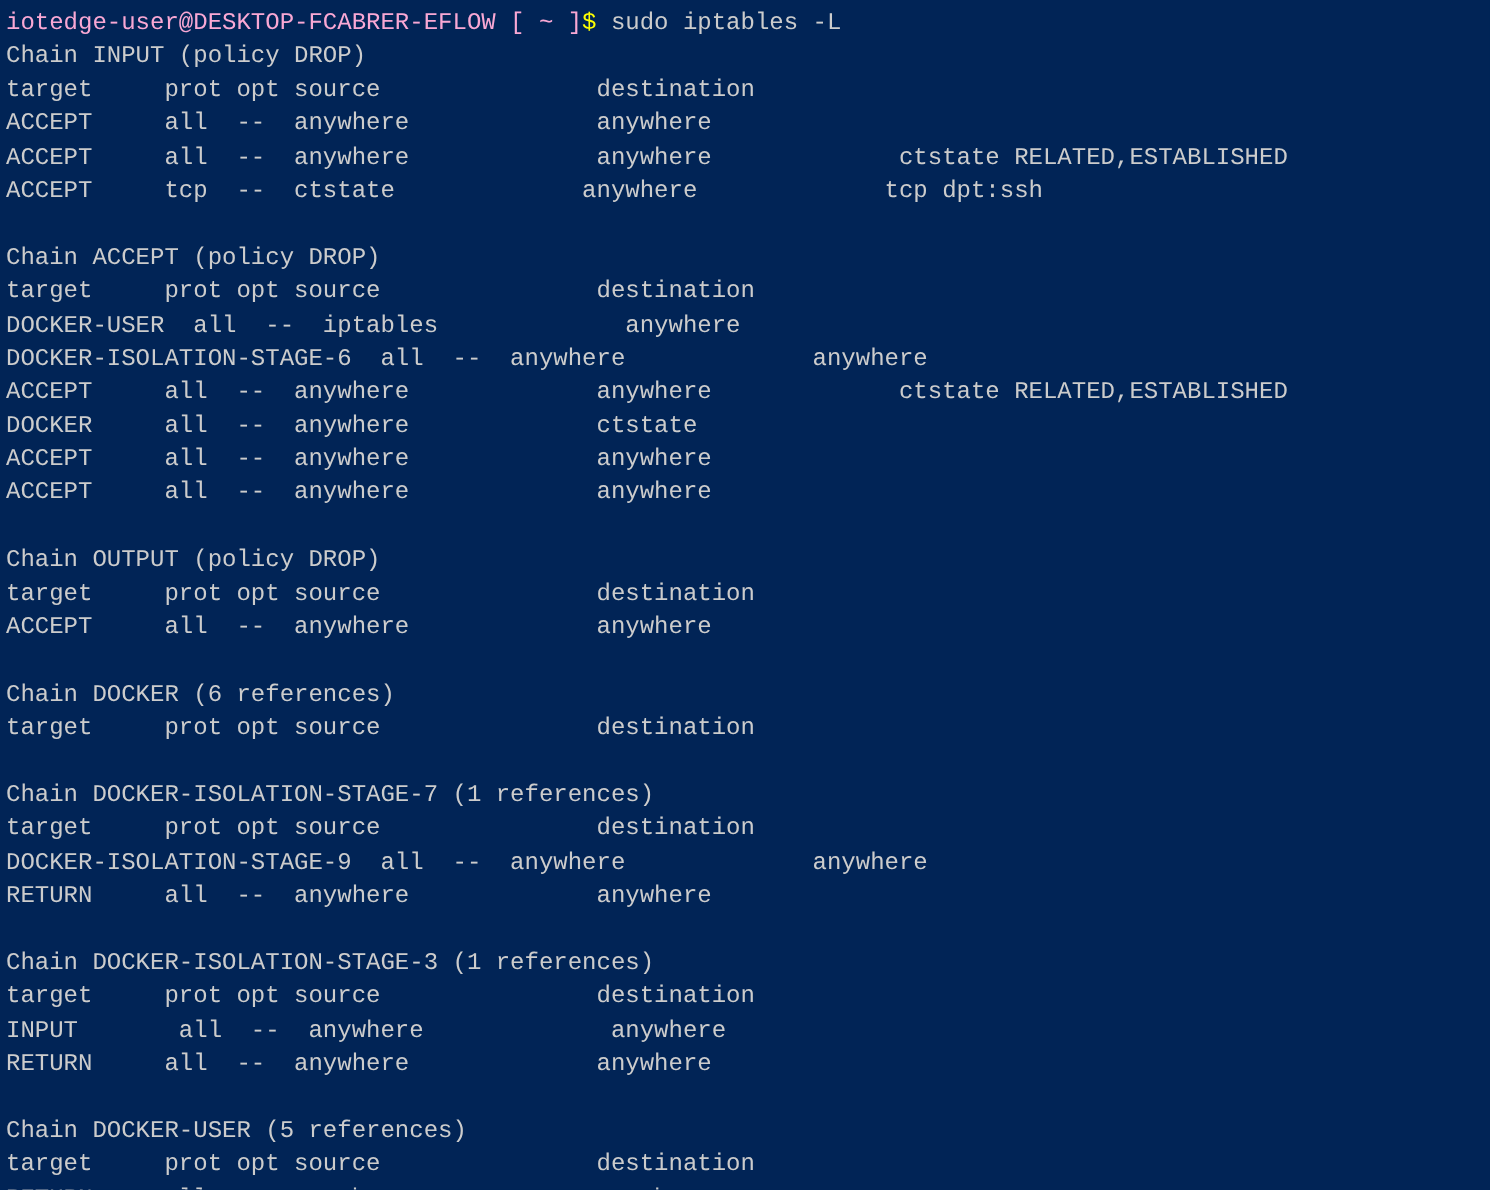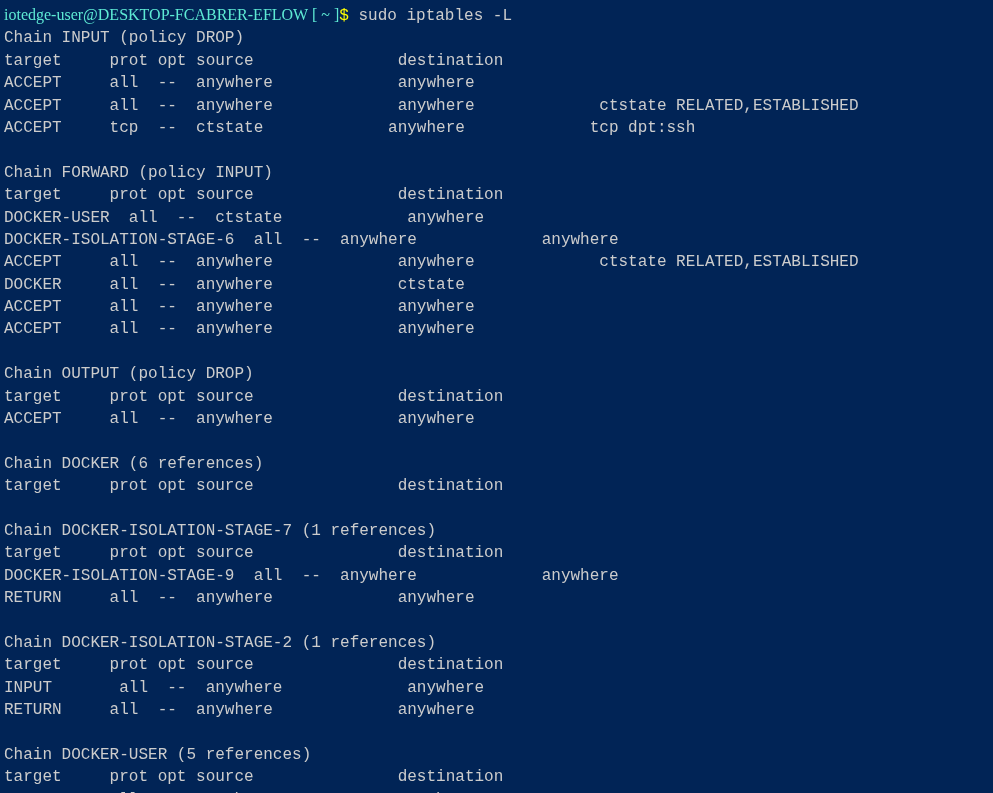--- a/index.html
+++ b/index.html
@@ -12,64 +12,63 @@
       color: #cccccc;
       font-family: 'Consolas', 'Courier New', monospace;
       font-size: 16px;
       line-height: 1.4;
       padding: 4px;
       width: 993px;
       height: 793px;
       overflow: hidden;
     }
     .prompt-user {
-      color: #5eead4;
-      font-family: Liberation Serif, serif;
+      color: #f9a8d4;
     }
     .prompt-symbol {
       color: #ffff00;
     }
     .terminal-line {
       white-space: pre;
     }
   </style>
 </head>
 <body>
 
 <div>
   <div class="terminal-line"><span class="prompt-user">iotedge-user@DESKTOP-FCABRER-EFLOW</span><span class="prompt-user"> [ ~ ]</span><span class="prompt-symbol">$ </span><span>sudo iptables -L</span></div>
   <div id="chains-container">
       <div class="terminal-line">Chain INPUT (policy DROP)</div>
       <div class="terminal-line">target     prot opt source               destination</div>
       <div class="terminal-line">ACCEPT     all  --  anywhere             anywhere</div>
       <div class="terminal-line">ACCEPT     all  --  anywhere             anywhere             ctstate RELATED,ESTABLISHED</div>
       <div class="terminal-line">ACCEPT     tcp  --  ctstate             anywhere             tcp dpt:ssh</div>
       <div class="terminal-line"> </div>
-      <div class="terminal-line">Chain FORWARD (policy INPUT)</div>
+      <div class="terminal-line">Chain ACCEPT (policy DROP)</div>
       <div class="terminal-line">target     prot opt source               destination</div>
-      <div class="terminal-line">DOCKER-USER  all  --  ctstate             anywhere</div>
+      <div class="terminal-line">DOCKER-USER  all  --  iptables             anywhere</div>
       <div class="terminal-line">DOCKER-ISOLATION-STAGE-6  all  --  anywhere             anywhere</div>
       <div class="terminal-line">ACCEPT     all  --  anywhere             anywhere             ctstate RELATED,ESTABLISHED</div>
       <div class="terminal-line">DOCKER     all  --  anywhere             ctstate</div>
       <div class="terminal-line">ACCEPT     all  --  anywhere             anywhere</div>
       <div class="terminal-line">ACCEPT     all  --  anywhere             anywhere</div>
       <div class="terminal-line"> </div>
       <div class="terminal-line">Chain OUTPUT (policy DROP)</div>
       <div class="terminal-line">target     prot opt source               destination</div>
       <div class="terminal-line">ACCEPT     all  --  anywhere             anywhere</div>
       <div class="terminal-line"> </div>
       <div class="terminal-line">Chain DOCKER (6 references)</div>
       <div class="terminal-line">target     prot opt source               destination</div>
       <div class="terminal-line"> </div>
       <div class="terminal-line">Chain DOCKER-ISOLATION-STAGE-7 (1 references)</div>
       <div class="terminal-line">target     prot opt source               destination</div>
       <div class="terminal-line">DOCKER-ISOLATION-STAGE-9  all  --  anywhere             anywhere</div>
       <div class="terminal-line">RETURN     all  --  anywhere             anywhere</div>
       <div class="terminal-line"> </div>
-      <div class="terminal-line">Chain DOCKER-ISOLATION-STAGE-2 (1 references)</div>
+      <div class="terminal-line">Chain DOCKER-ISOLATION-STAGE-3 (1 references)</div>
       <div class="terminal-line">target     prot opt source               destination</div>
       <div class="terminal-line">INPUT       all  --  anywhere             anywhere</div>
       <div class="terminal-line">RETURN     all  --  anywhere             anywhere</div>
       <div class="terminal-line"> </div>
       <div class="terminal-line">Chain DOCKER-USER (5 references)</div>
       <div class="terminal-line">target     prot opt source               destination</div>
       <div class="terminal-line">RETURN     all  --  anywhere             anywhere</div>
     </div>
 </div>
 

